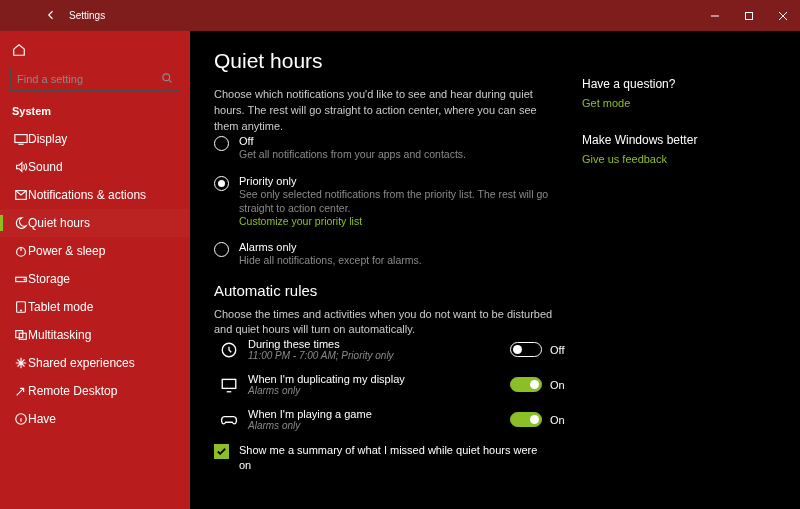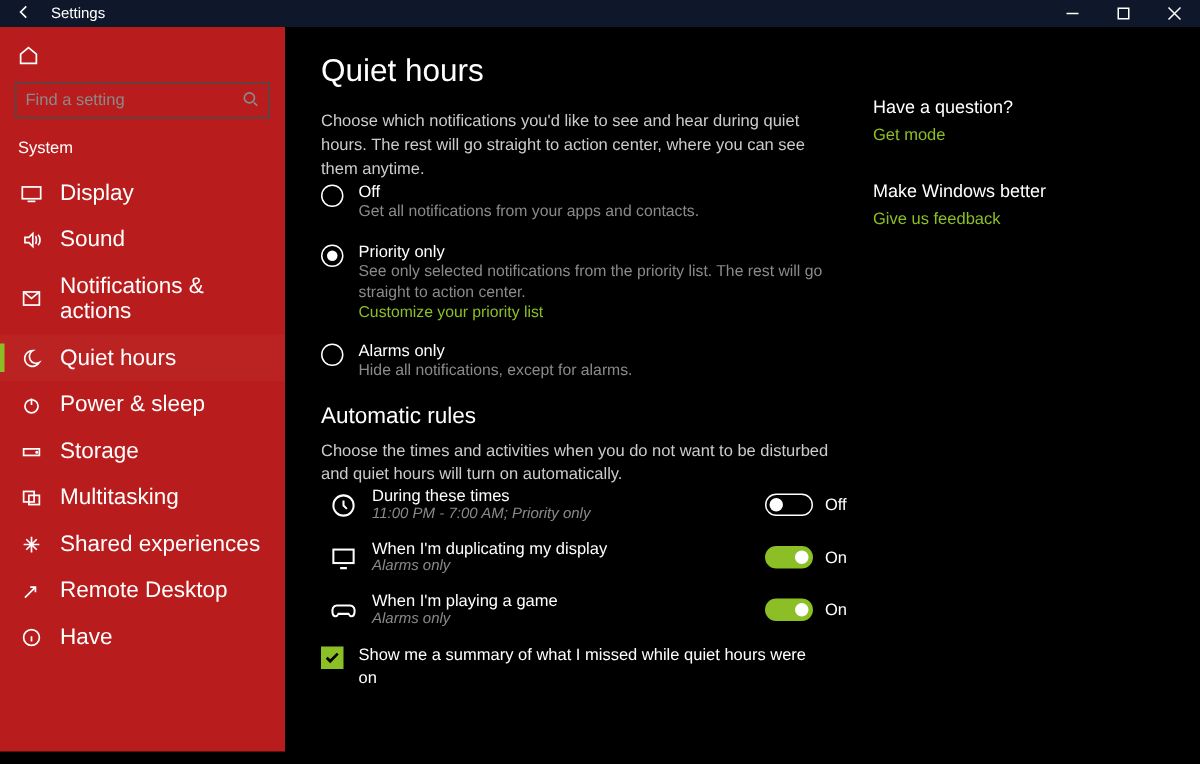--- a/index.html
+++ b/index.html
@@ -5,22 +5,23 @@
   * { box-sizing: border-box; margin: 0; padding: 0; }
   body {
     width: 800px; height: 509px;
     background: #000; color: #fff;
     font-family: "Segoe UI", Arial, sans-serif;
     font-size: 11px;
     overflow: hidden;
     position: relative;
   }
   .titlebar {
-    height: 18px; display: flex; align-items: center;
-    background: #0f172a;
+    height: 31px; display: flex; align-items: center;
+    background: #7f1d1d;
+    padding-left: 35px;
   }
   .titlebar .tb-left { display: flex; align-items: center; gap: 12px; padding-left: 10px; }
   .titlebar .tb-title { font-size: 10px; color: #fff; }
   .titlebar .tb-spacer { flex: 1; }
   .titlebar .winbtn { width: 34px; height: 26px; display:flex; align-items:center; justify-content:center; color:#fff; }
   .titlebar .winbtn svg { width: 10px; height: 10px; }
 
   .app { display: flex; height: calc(509px - 26px); }
 
   .sidebar {
@@ -34,24 +35,24 @@
     border: 1px solid #4a4a4a; height: 24px;
     display: flex; align-items: center; padding: 0 6px;
     color: #999;
   }
   .search input {
     flex: 1; background: transparent; border: none; outline: none;
     color: #fff; font-size: 11px;
   }
   .search input::placeholder { color: #8a8a8a; }
   .search svg { width: 12px; height: 12px; color: #8a8a8a; }
-  .side-heading { font-weight: 400; font-size: 11px; padding: 0 12px 8px 12px; }
+  .side-heading { font-weight: 700; font-size: 11px; padding: 0 12px 8px 12px; }
   .nav-item {
-    display: flex; align-items: center; gap: 12px;
-    padding: 7px 12px 7px 14px; color: #fff; font-size: 15px;
+    display: flex; align-items: center; 
+    padding: 7px 12px 7px 14px; color: #fff; font-size: 12px;
     position: relative; cursor: default;
   }
   .nav-item .icon { width: 14px; display:flex; justify-content:center; }
   .nav-item .icon svg { width: 14px; height: 14px; }
   .nav-item.selected::before {
     content: ""; position: absolute; left: 0; top: 6px; bottom: 6px;
     width: 3px; background: #8CBF26;
   }
   .nav-item.selected { background: rgba(255,255,255,0.03); }
 
@@ -210,20 +211,29 @@
           <svg viewBox="0 0 16 16" fill="none" stroke="currentColor" stroke-width="1.3">
             <rect x="2" y="6" width="12" height="5"></rect>
             <circle cx="12" cy="8.5" r="0.5" fill="currentColor"></circle>
           </svg>
         </span>
       <span>Storage</span>
     </div>
     <div class="nav-item">
       <span class="icon">
           <svg viewBox="0 0 16 16" fill="none" stroke="currentColor" stroke-width="1.3">
+            <rect x="3" y="2" width="10" height="12" rx="1"></rect>
+            <circle cx="8" cy="12" r="0.5" fill="currentColor"></circle>
+          </svg>
+        </span>
+      <span>Tablet mode</span>
+    </div>
+    <div class="nav-item">
+      <span class="icon">
+          <svg viewBox="0 0 16 16" fill="none" stroke="currentColor" stroke-width="1.3">
             <rect x="2" y="3" width="8" height="8"></rect>
             <rect x="6" y="6" width="8" height="7"></rect>
           </svg>
         </span>
       <span>Multitasking</span>
     </div>
     <div class="nav-item">
       <span class="icon">
           <svg viewBox="0 0 16 16" fill="none" stroke="currentColor" stroke-width="1.3">
             <path d="M4 4l8 8M12 4L4 12M8 2v12M2 8h12"></path>

